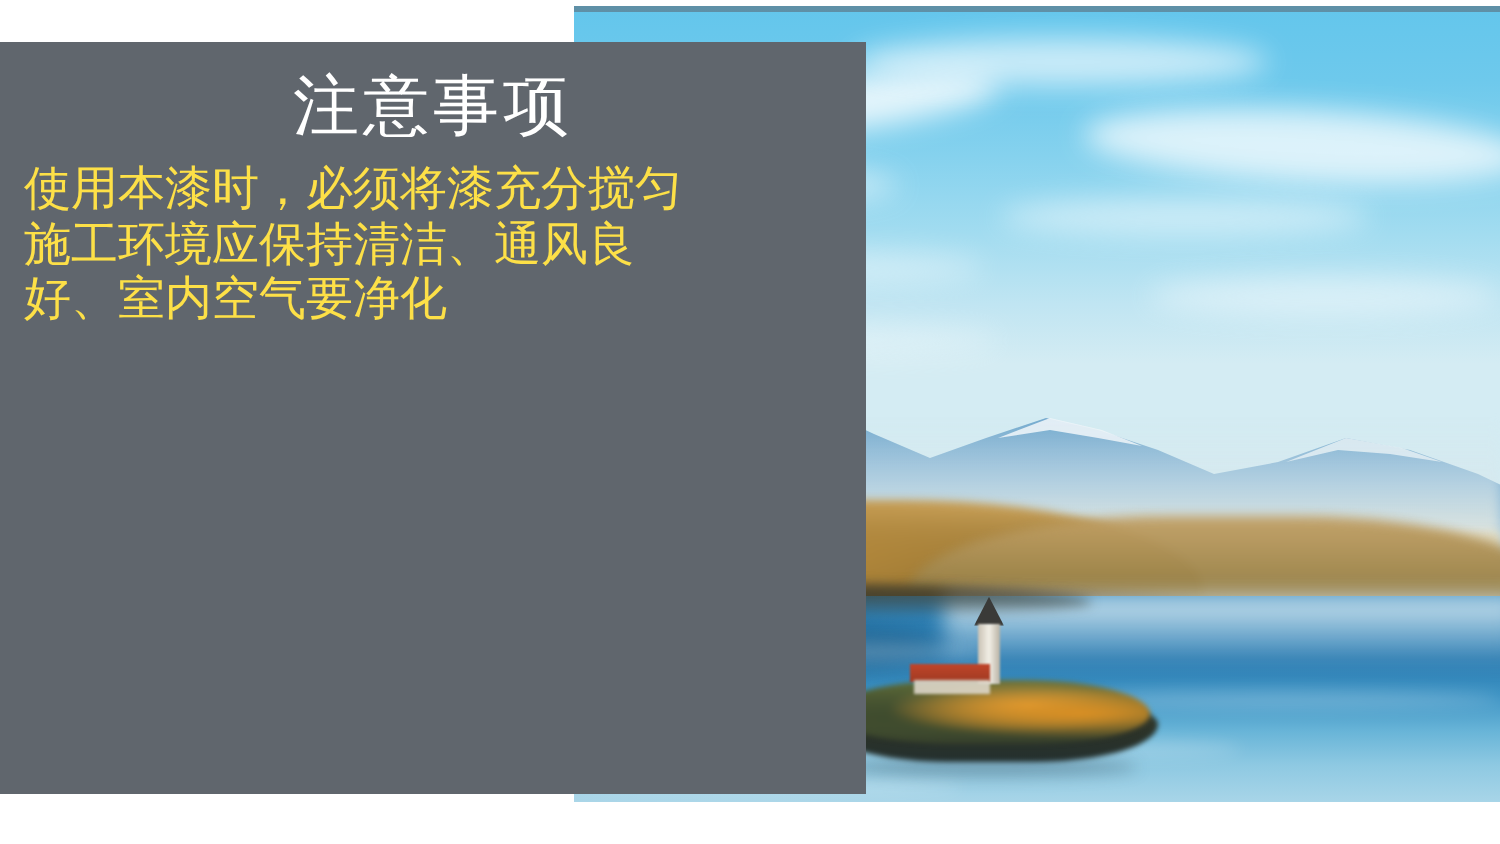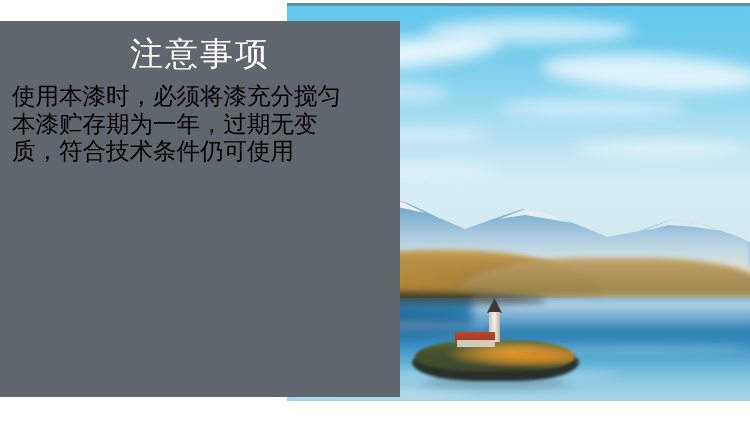--- a/index.html
+++ b/index.html
@@ -264,21 +264,21 @@
     left: 0; top: 0; width: 100%; height: 3px;
     background: #5b6570;
     opacity: .55;
   }
 
   
   #panel {
     position: absolute;
     left: 0;
     top: 21px;
-    width: 400px;
+    width: 433px;
     height: 376px;
     background: #60666d;
   }
   #panel-title {
     position: absolute;
     left: 0;
     top: 13px;
     width: 100%;
     text-align: center;
     color: #ffffff;
@@ -286,22 +286,22 @@
     font-size: 33px;
     line-height: 40px;
     letter-spacing: 2px;
     white-space: nowrap;
   }
   #panel-body {
     position: absolute;
     left: 12px;
     top: 62px;
     width: 350px;
-    color: #000000;
-    font-family: Liberation Sans, sans-serif;
+    color: #fde047;
+    font-family: Liberation Mono, monospace;
     font-size: 23.5px;
     line-height: 27.6px;
     letter-spacing: 0px;
   }
   #panel-body p {
     margin: 0;
     padding: 0;
     white-space: pre-wrap;
     word-break: break-all;
   }
@@ -373,17 +373,17 @@
       <div class="church-wall"></div>
     </div>
 
     <div class="photo-toprim"></div>
   </div>
 
   <div id="panel">
     <div id="panel-title">注意事项</div>
     <div id="panel-body">
       <p>使用本漆时，必须将漆充分搅匀</p>
-      <p>本漆贮存期为一年，过期无变质，符合技术条件仍可使用</p>
+      <p>施工环境应保持清洁、通风良好、室内空气要净化</p>
     </div>
   </div>
 
 </div>
 
 </body></html>

